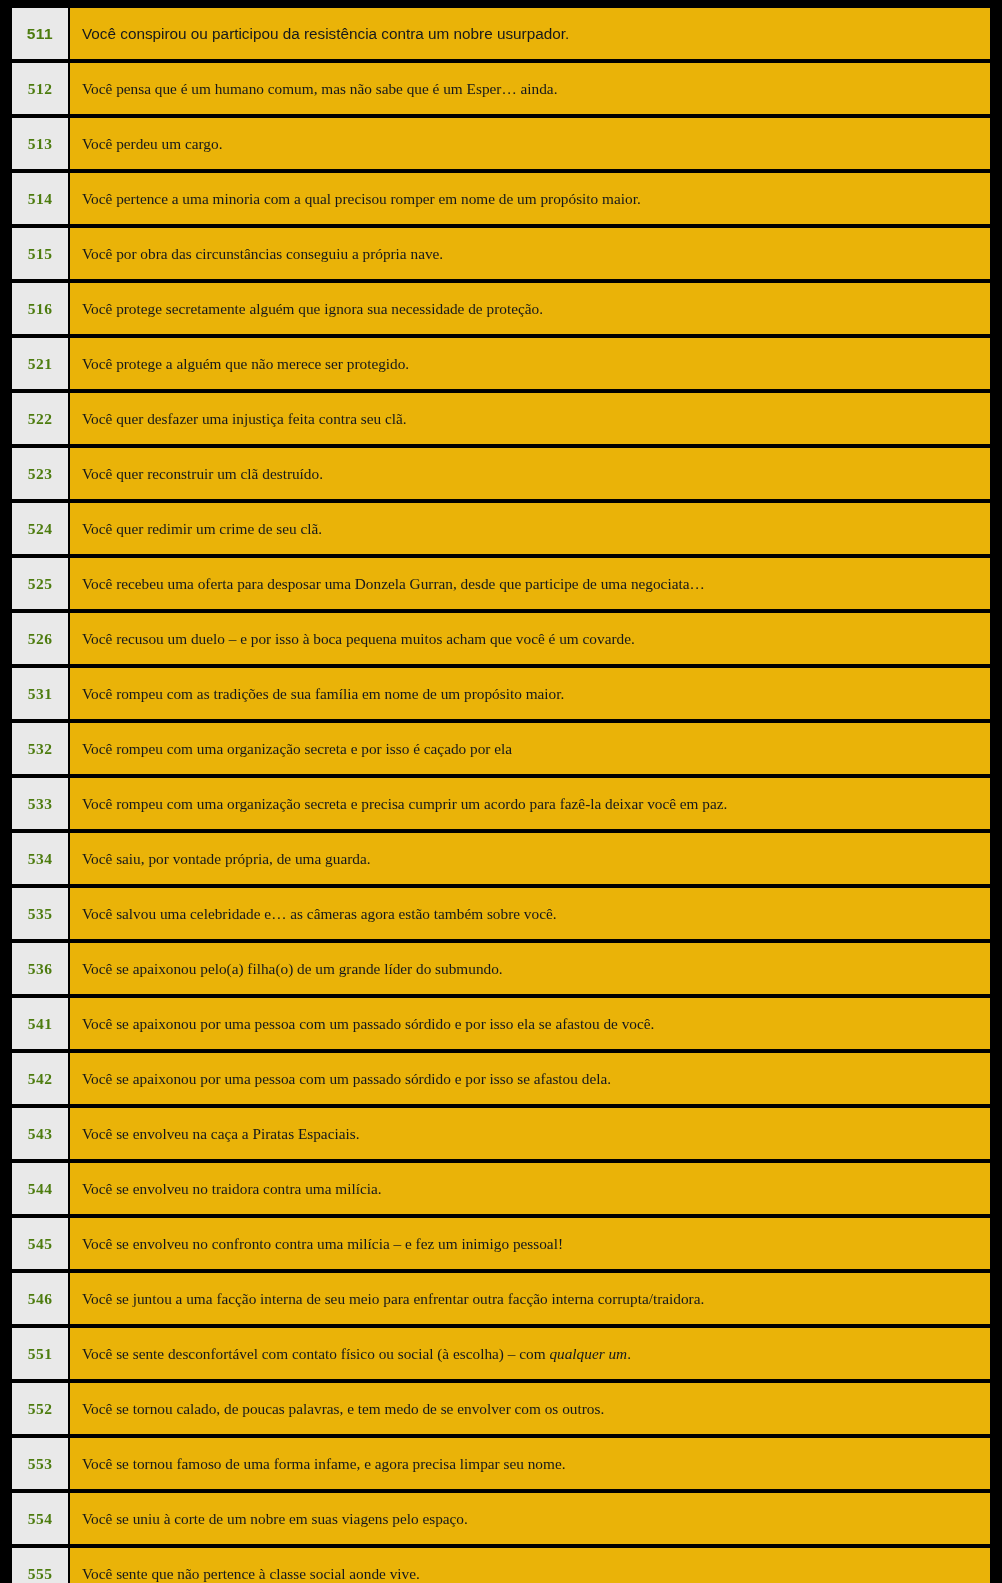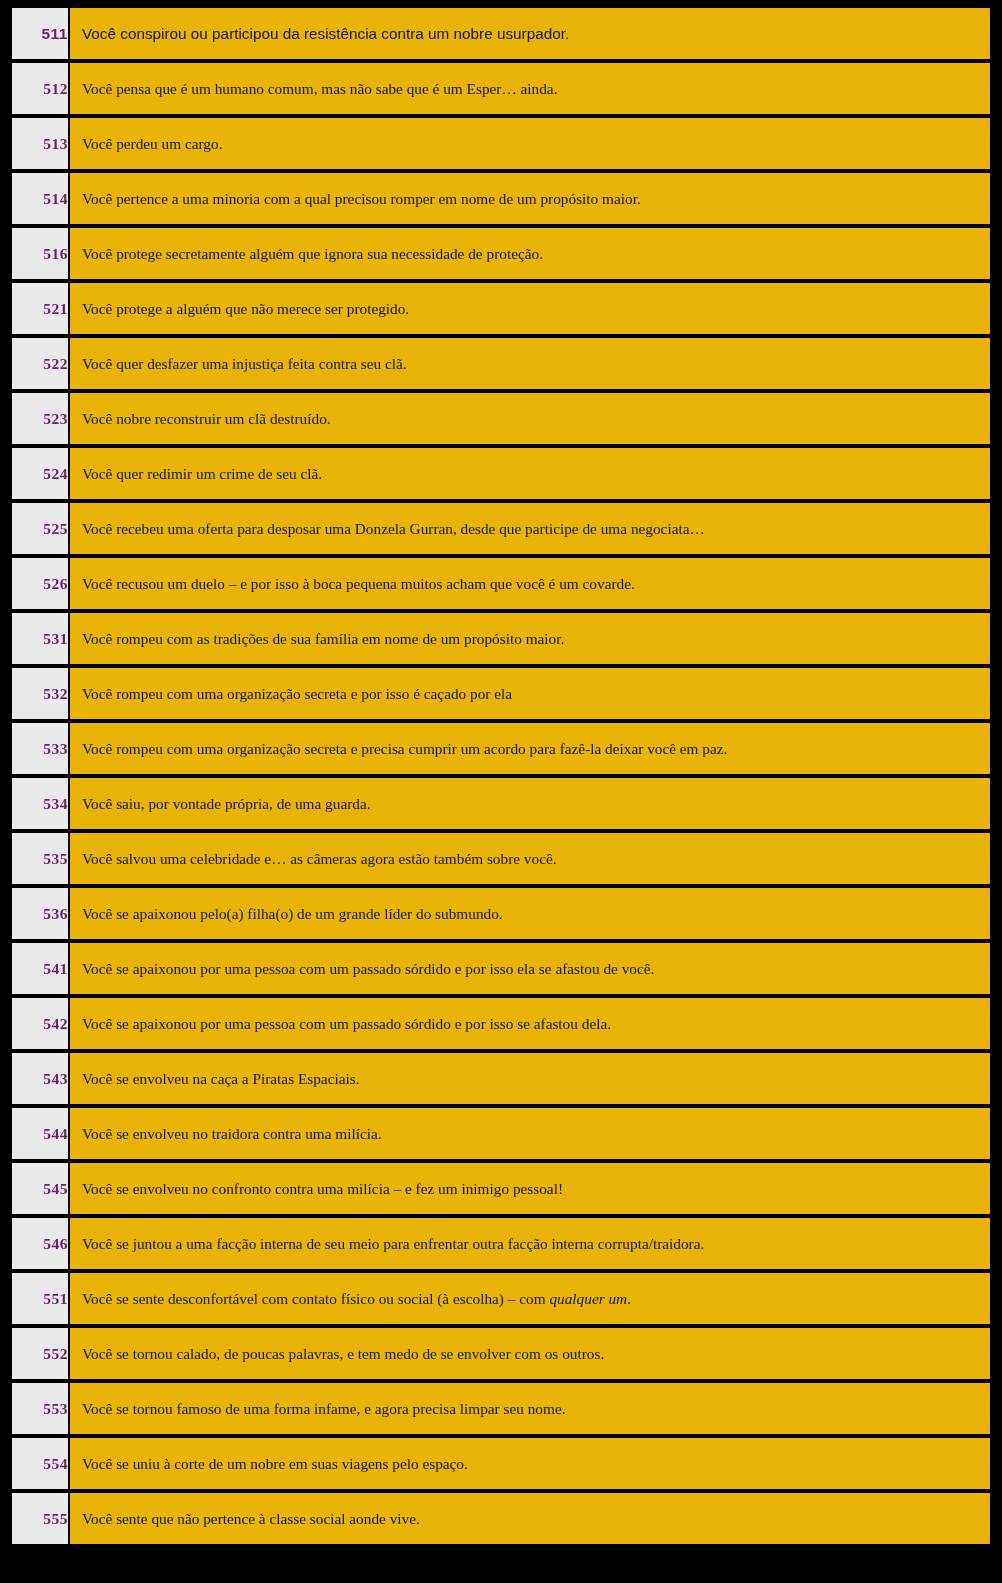--- a/index.html
+++ b/index.html
@@ -27,25 +27,25 @@
   table.entries tr {
     background: transparent;
   }
   td.code {
     width: 56px;
     background: #e9e9e9;
     border-top: 2px solid #000000;
     border-bottom: 2px solid #000000;
     border-left: 2px solid #000000;
     border-right: 2px solid #000000;
-    text-align: right;
+    text-align: center;
     vertical-align: middle;
     font-weight: bold;
     font-size: 15.5px;
-    color: #701a75;
+    color: #4d7c0f;
     letter-spacing: 0.5px;
     padding: 0;
     height: 43px;
   }
   td.text {
     background: #eab308;
     border-top: 2px solid #000000;
     border-bottom: 2px solid #000000;
     border-right: 2px solid #000000;
     padding: 4px 10px 4px 12px;
@@ -80,34 +80,38 @@
         </tr>
         <tr>
           <td class="code">513</td>
           <td class="text">Você perdeu um cargo.</td>
         </tr>
         <tr>
           <td class="code">514</td>
           <td class="text">Você pertence a uma minoria com a qual precisou romper em nome de um propósito maior.</td>
         </tr>
         <tr>
+          <td class="code">515</td>
+          <td class="text">Você por obra das circunstâncias conseguiu a própria nave.</td>
+        </tr>
+        <tr>
           <td class="code">516</td>
           <td class="text">Você protege secretamente alguém que ignora sua necessidade de proteção.</td>
         </tr>
         <tr>
           <td class="code">521</td>
           <td class="text">Você protege a alguém que não merece ser protegido.</td>
         </tr>
         <tr>
           <td class="code">522</td>
           <td class="text">Você quer desfazer uma injustiça feita contra seu clã.</td>
         </tr>
         <tr>
           <td class="code">523</td>
-          <td class="text">Você nobre reconstruir um clã destruído.</td>
+          <td class="text">Você quer reconstruir um clã destruído.</td>
         </tr>
         <tr>
           <td class="code">524</td>
           <td class="text">Você quer redimir um crime de seu clã.</td>
         </tr>
         <tr>
           <td class="code">525</td>
           <td class="text">Você recebeu uma oferta para desposar uma Donzela Gurran, desde que participe de uma negociata…</td>
         </tr>
         <tr>

